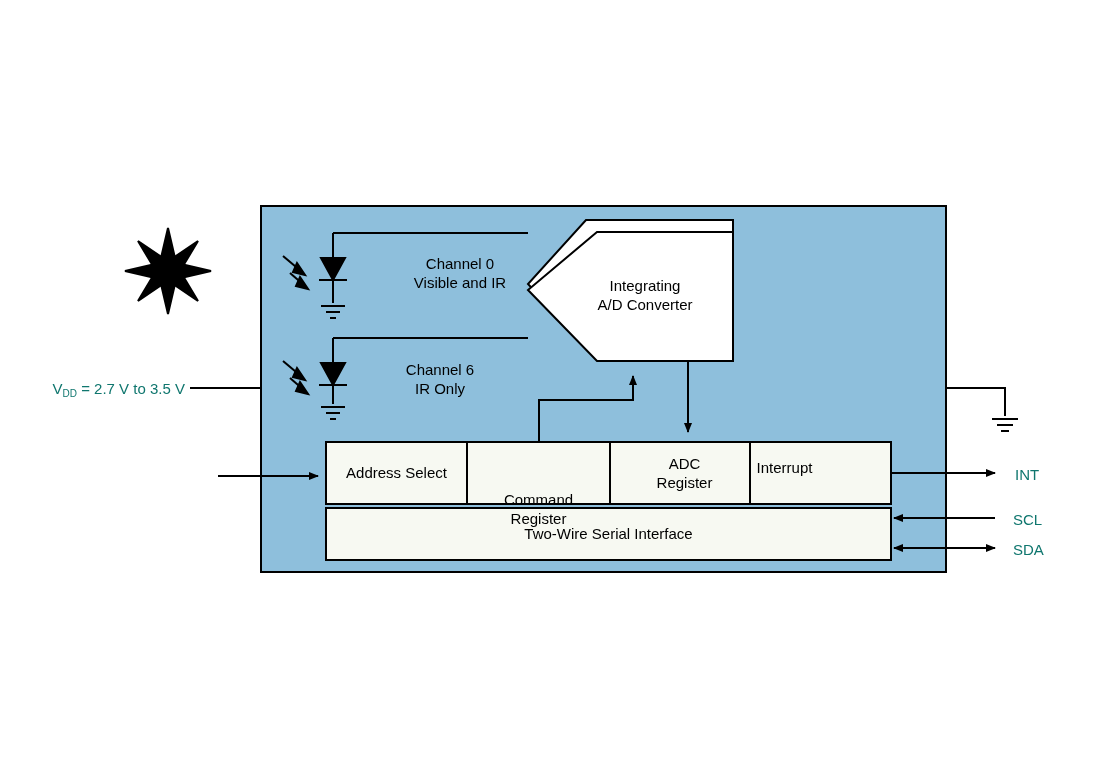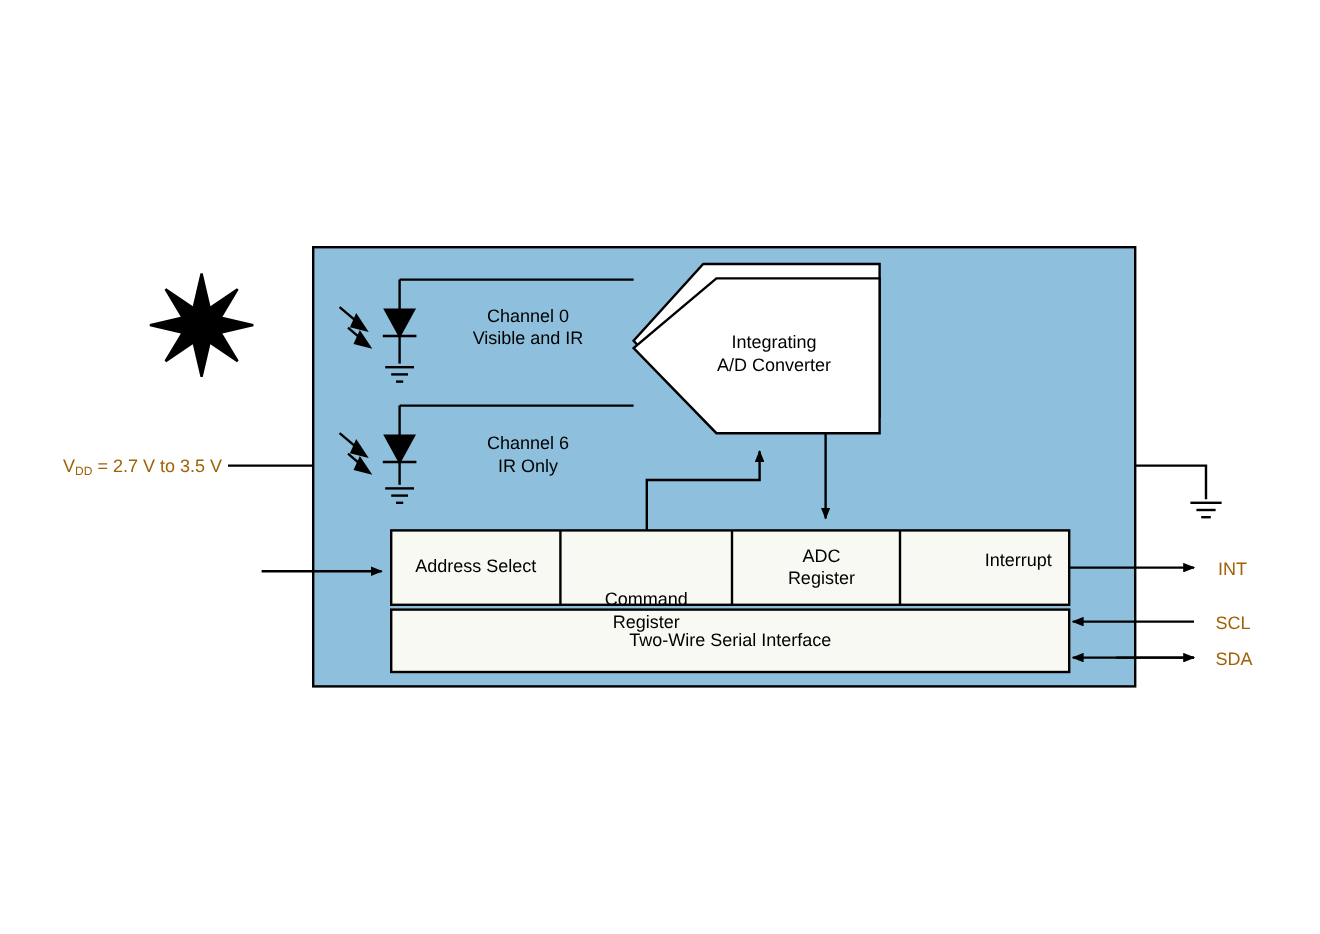--- a/index.html
+++ b/index.html
@@ -17,21 +17,21 @@
   }
   #stage svg.layer {
     position: absolute;
     left: 0;
     top: 0;
     width: 1100px;
     height: 778px;
   }
   .lbl {
     position: absolute;
-    color: #a16207;
+    color: #0f766e;
     font-family: "Liberation Sans", sans-serif;
     font-size: 15px;
     line-height: 1.35;
     white-space: pre;
   }
   .lbl.right {
     text-align: right;
   }
   .boxlabel {
     position: absolute;
@@ -169,38 +169,38 @@
     </g>
     <g stroke="#000000" stroke-width="2" fill="none">
       <line x1="995" y1="518" x2="894" y2="518" marker-end="url(#arrowR)"></line>
     </g>
     <g stroke="#000000" stroke-width="2" fill="none">
       <line x1="995" y1="548" x2="894" y2="548" marker-end="url(#arrowR)"></line>
       <line x1="930" y1="548" x2="995" y2="548" marker-end="url(#arrow)"></line>
     </g>
   </svg>
 
-  <div class="boxlabel" style="left:355px; top:250px; width:170px; height:46px;">Channel 0
+  <div class="boxlabel" style="left:375px; top:250px; width:170px; height:46px;">Channel 0
 Visible and IR</div>
 
   <div class="boxlabel" style="left:355px; top:356px; width:170px; height:46px;">Channel 6
 IR Only</div>
 
   <div class="boxlabel" style="left:565px; top:272px; width:160px; height:46px;">Integrating
 A/D Converter</div>
 
   <div class="boxlabel" style="left:328px; top:444px; width:137px; height:58px;">Address Select</div>
 
   <div class="boxlabel" style="left:469px; top:444px; width:139px; height:58px;margin-top:36px;">Command
 Register</div>
 
   <div class="boxlabel" style="left:612px; top:444px; width:145px; height:58px;">ADC
 Register</div>
 
-  <div class="boxlabel" style="left:780px; top:444px; width:137px; height:48px;">Interrupt</div>
+  <div class="boxlabel" style="left:716px; top:444px; width:137px; height:48px;">Interrupt</div>
 
   <div class="boxlabel" style="left:328px; top:510px; width:561px; height:48px;">Two-Wire Serial Interface</div>
 
   <div class="lbl right" style="left:20px; top:379px; width:165px;"><span>V<sub>DD</sub> = 2.7 V to 3.5 V</span></div>
 
 
   <div class="lbl" style="left:1015px; top:465px;">INT</div>
 
   <div class="lbl" style="left:1013px; top:510px;">SCL</div>
 

